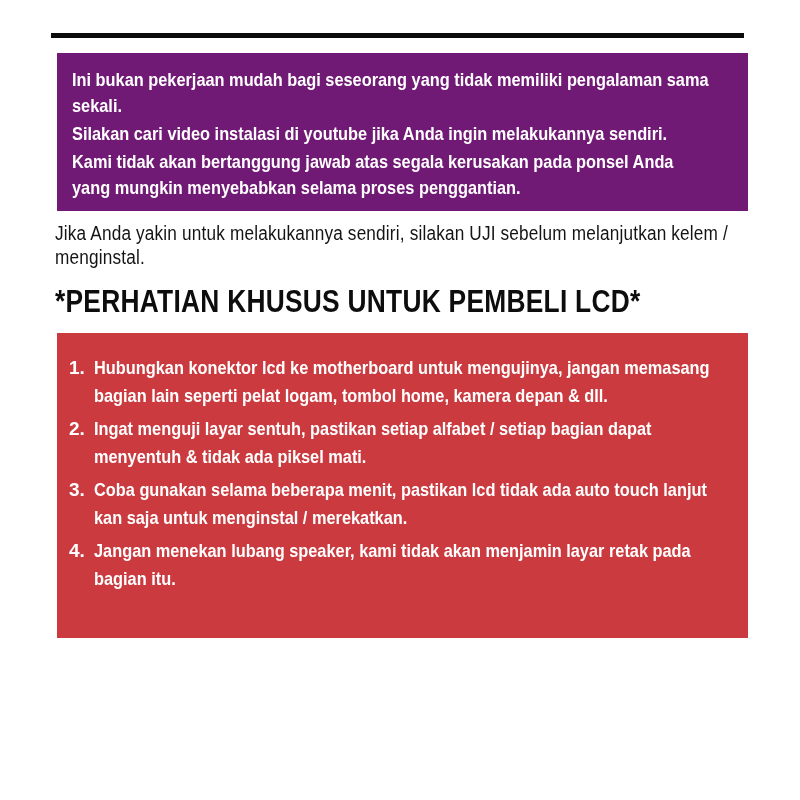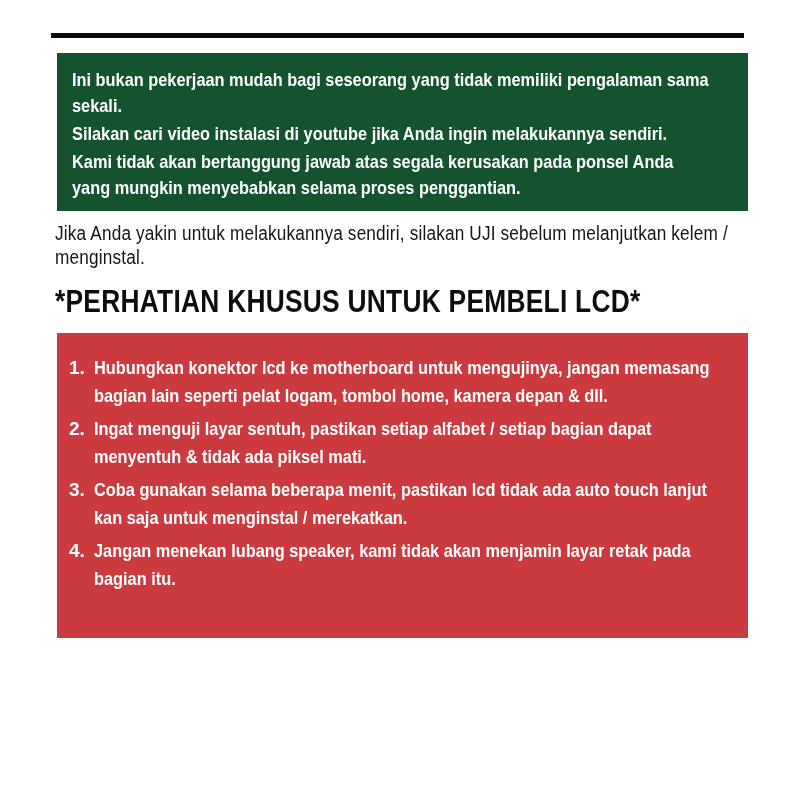--- a/index.html
+++ b/index.html
@@ -43,21 +43,21 @@
     color:#c9242e; transform:translateY(1px);
     text-shadow:
       -3px 0 0 #f3cccc, 3px 0 0 #f3cccc, 0 -3px 0 #f3cccc, 0 3px 0 #f3cccc,
       -2px -2px 0 #f3cccc, 2px -2px 0 #f3cccc, -2px 2px 0 #f3cccc, 2px 2px 0 #f3cccc,
       0 5px 6px rgba(90,0,0,.55);
   }
   
   .divider { margin:10px 0 0 51px; width:693px; height:5px; background:#0b0b0b; }
   
   .warning-box {
-    margin:15px 0 0 57px; width:691px; height:158px; background:#14532d;
+    margin:15px 0 0 57px; width:691px; height:158px; background:#701a75;
     box-sizing:border-box; padding:14px 20px 0 15px; color:#ffffff;
   }
   .warning-box p {
     margin:0 0 2px 0; font-size:19px; font-weight:700; line-height:26px;
     white-space:pre; transform:scaleX(0.86); transform-origin:0 0;
   }
   
   .advice {
     margin:10px 0 0 55px; font-size:20px; font-weight:400; line-height:24px;
     color:#141414; white-space:pre; transform:scaleX(0.86); transform-origin:0 0;

